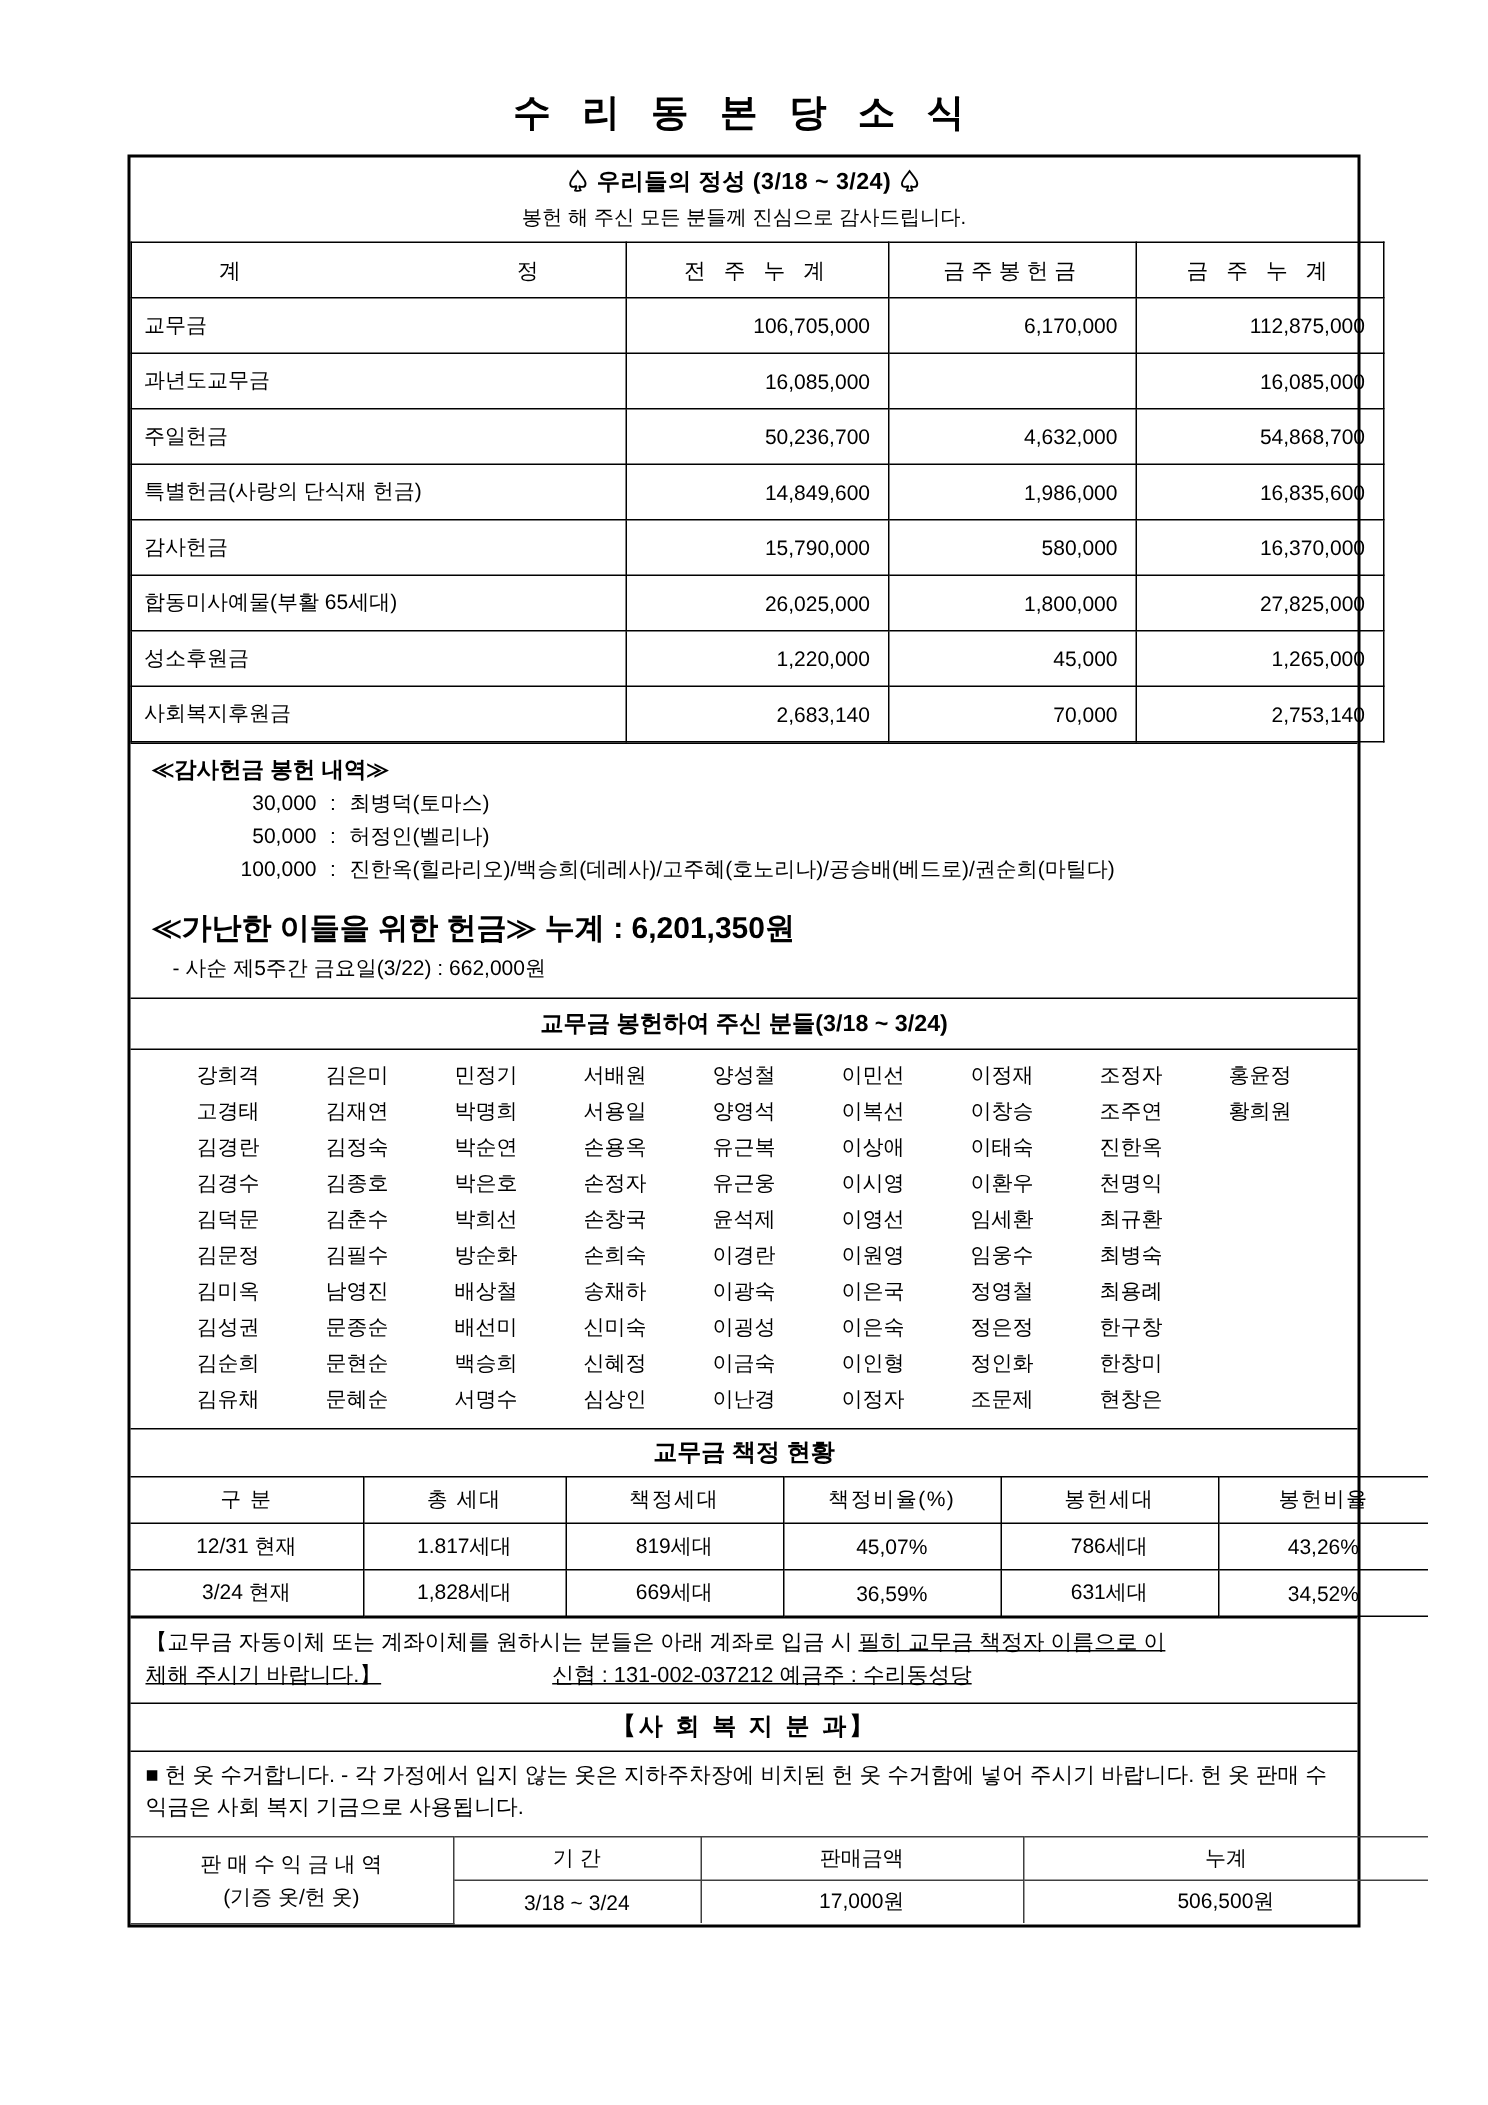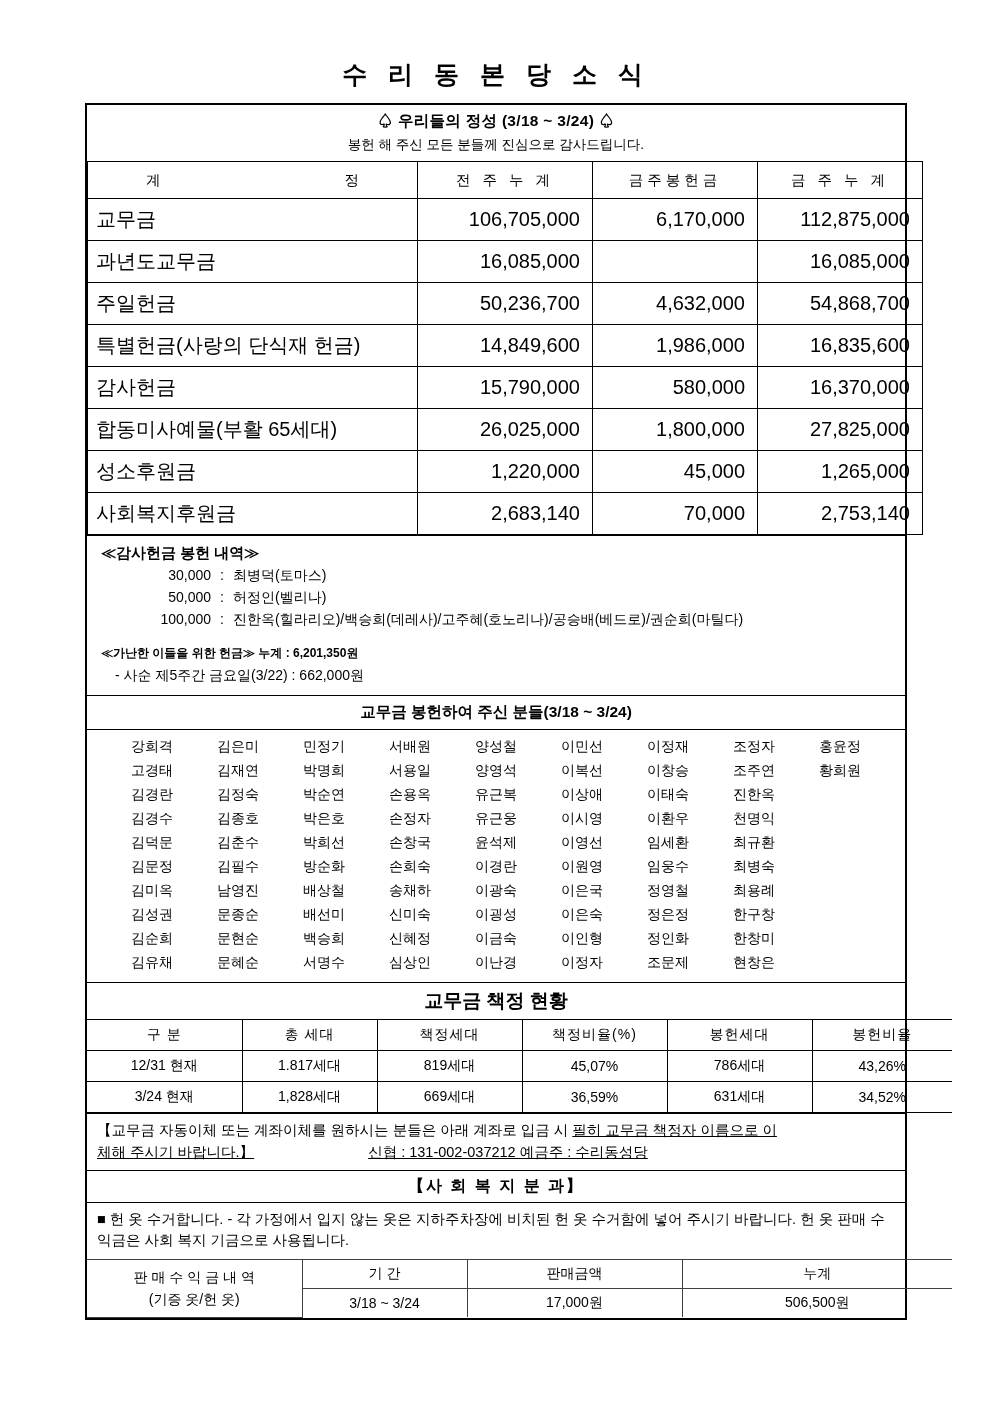--- a/index.html
+++ b/index.html
@@ -49,21 +49,21 @@
   table {
     border-collapse: collapse;
     width: 100%;
     table-layout: fixed;
   }
   .offer-table {
     border-top: 1.5px solid #000;
   }
   .offer-table th, .offer-table td {
     border: 1px solid #000;
-    font-size: 20px;
+    font-size: 14px;
     font-weight: normal;
     padding: 7px 8px;
     height: 22px;
   }
   .offer-table th {
     text-align: center;
     font-weight: normal;
     letter-spacing: 4px;
     font-size: 14.5px;
   }
@@ -107,21 +107,21 @@
   }
   .thanks-colon {
     width: 22px;
     text-align: center;
   }
   .thanks-names {
     flex: 1;
   }
   .poor-title {
     font-weight: bold;
-    font-size: 12px;
+    font-size: 20px;
     margin-top: 16px;
   }
   .poor-sub {
     font-size: 14px;
     margin: 5px 0 2px 14px;
   }
   .donors-head {
     border-top: 1.5px solid #000;
     text-align: center;
     font-weight: bold;
@@ -136,21 +136,21 @@
     row-gap: 6px;
     column-gap: 0px;
     font-size: 14px;
     text-align: center;
   }
   .donors-grid span { white-space: nowrap; }
   .alloc-head {
     border-top: 1.5px solid #000;
     text-align: center;
     font-weight: bold;
-    font-size: 19px;
+    font-size: 16px;
     padding: 5px 0 5px 0;
   }
   .alloc-table {
     border-top: 1.5px solid #000;
   }
   .alloc-table th, .alloc-table td {
     border: 1px solid #000;
     border-left: 1px solid #000;
     font-size: 14px;
     font-weight: normal;

